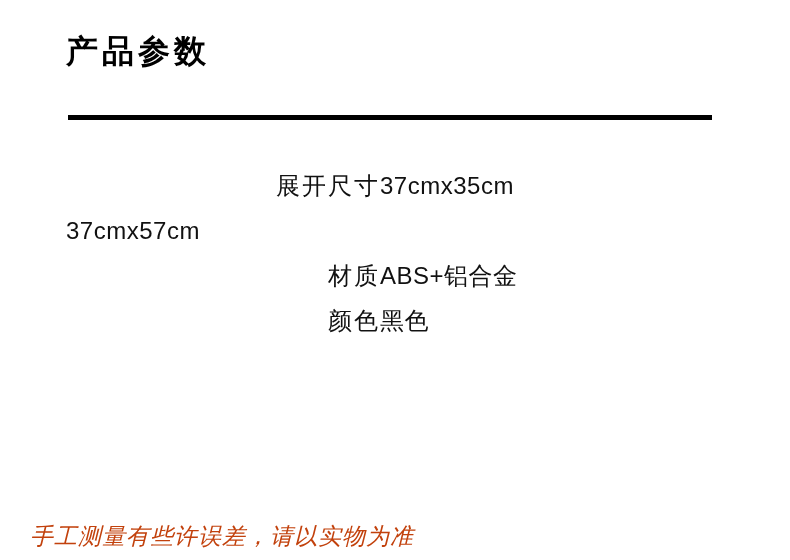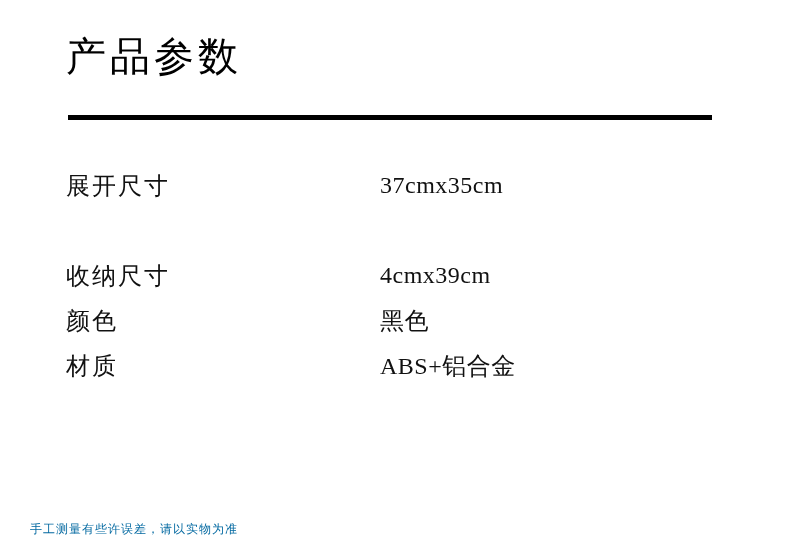--- a/index.html
+++ b/index.html
@@ -12,22 +12,22 @@
     background: #ffffff;
     position: relative;
     overflow: hidden;
     font-family: "Liberation Sans", "DejaVu Sans", sans-serif;
     color: #111111;
   }
   .page-title {
     position: absolute;
     left: 66px;
     top: 34px;
-    font-size: 40px;
-    font-weight: 400;
+    font-size: 32px;
+    font-weight: 700;
     letter-spacing: 4px;
     color: #000000;
     line-height: 1.1;
     white-space: nowrap;
   }
   .title-divider {
     position: absolute;
     left: 68px;
     top: 115px;
     width: 644px;
@@ -45,66 +45,64 @@
     align-items: center;
     height: 45px;
     font-size: 24px;
     color: #111111;
   }
   .spec-label {
     width: 314px;
     flex-shrink: 0;
     letter-spacing: 2px;
     white-space: pre;
+    text-align: right;
   }
   .spec-value {
     flex: 1;
     letter-spacing: 0.5px;
     white-space: pre;
-    font-family: Liberation Serif, serif;
   }
   .footer-note {
     position: absolute;
     left: 30px;
     top: 521px;
-    font-size: 12px;
-    color: #0369a1;
+    font-size: 23px;
+    color: #c2410c;
     letter-spacing: 1px;
     white-space: nowrap;
+    font-style: italic;
   }
 </style>
 </head>
 <body>
 
 <div class="page-title">产品参数</div>
 
 <div class="title-divider"></div>
 
 <div class="spec-table" id="spec-table">
   <div class="spec-row">
     <span class="spec-label">展开尺寸</span>
     <span class="spec-value">37cmx35cm</span>
   </div>
 
   <div class="spec-row">
+    <span class="spec-value">37cmx57cm</span>
   </div>
 
+
+
   <div class="spec-row">
-    <span class="spec-label">收纳尺寸</span>
-    <span class="spec-value">4cmx39cm</span>
+    <span class="spec-label">材质</span>
+    <span class="spec-value">ABS+铝合金</span>
   </div>
-
 
   <div class="spec-row">
     <span class="spec-label">颜色</span>
     <span class="spec-value">黑色</span>
-  </div>
-
-  <div class="spec-row">
-    <span class="spec-label">材质</span>
-    <span class="spec-value">ABS+铝合金</span>
   </div>
 
   <div class="spec-row">
   </div>
 </div>
 
 <div class="footer-note">手工测量有些许误差，请以实物为准</div>
 
 </body></html>

